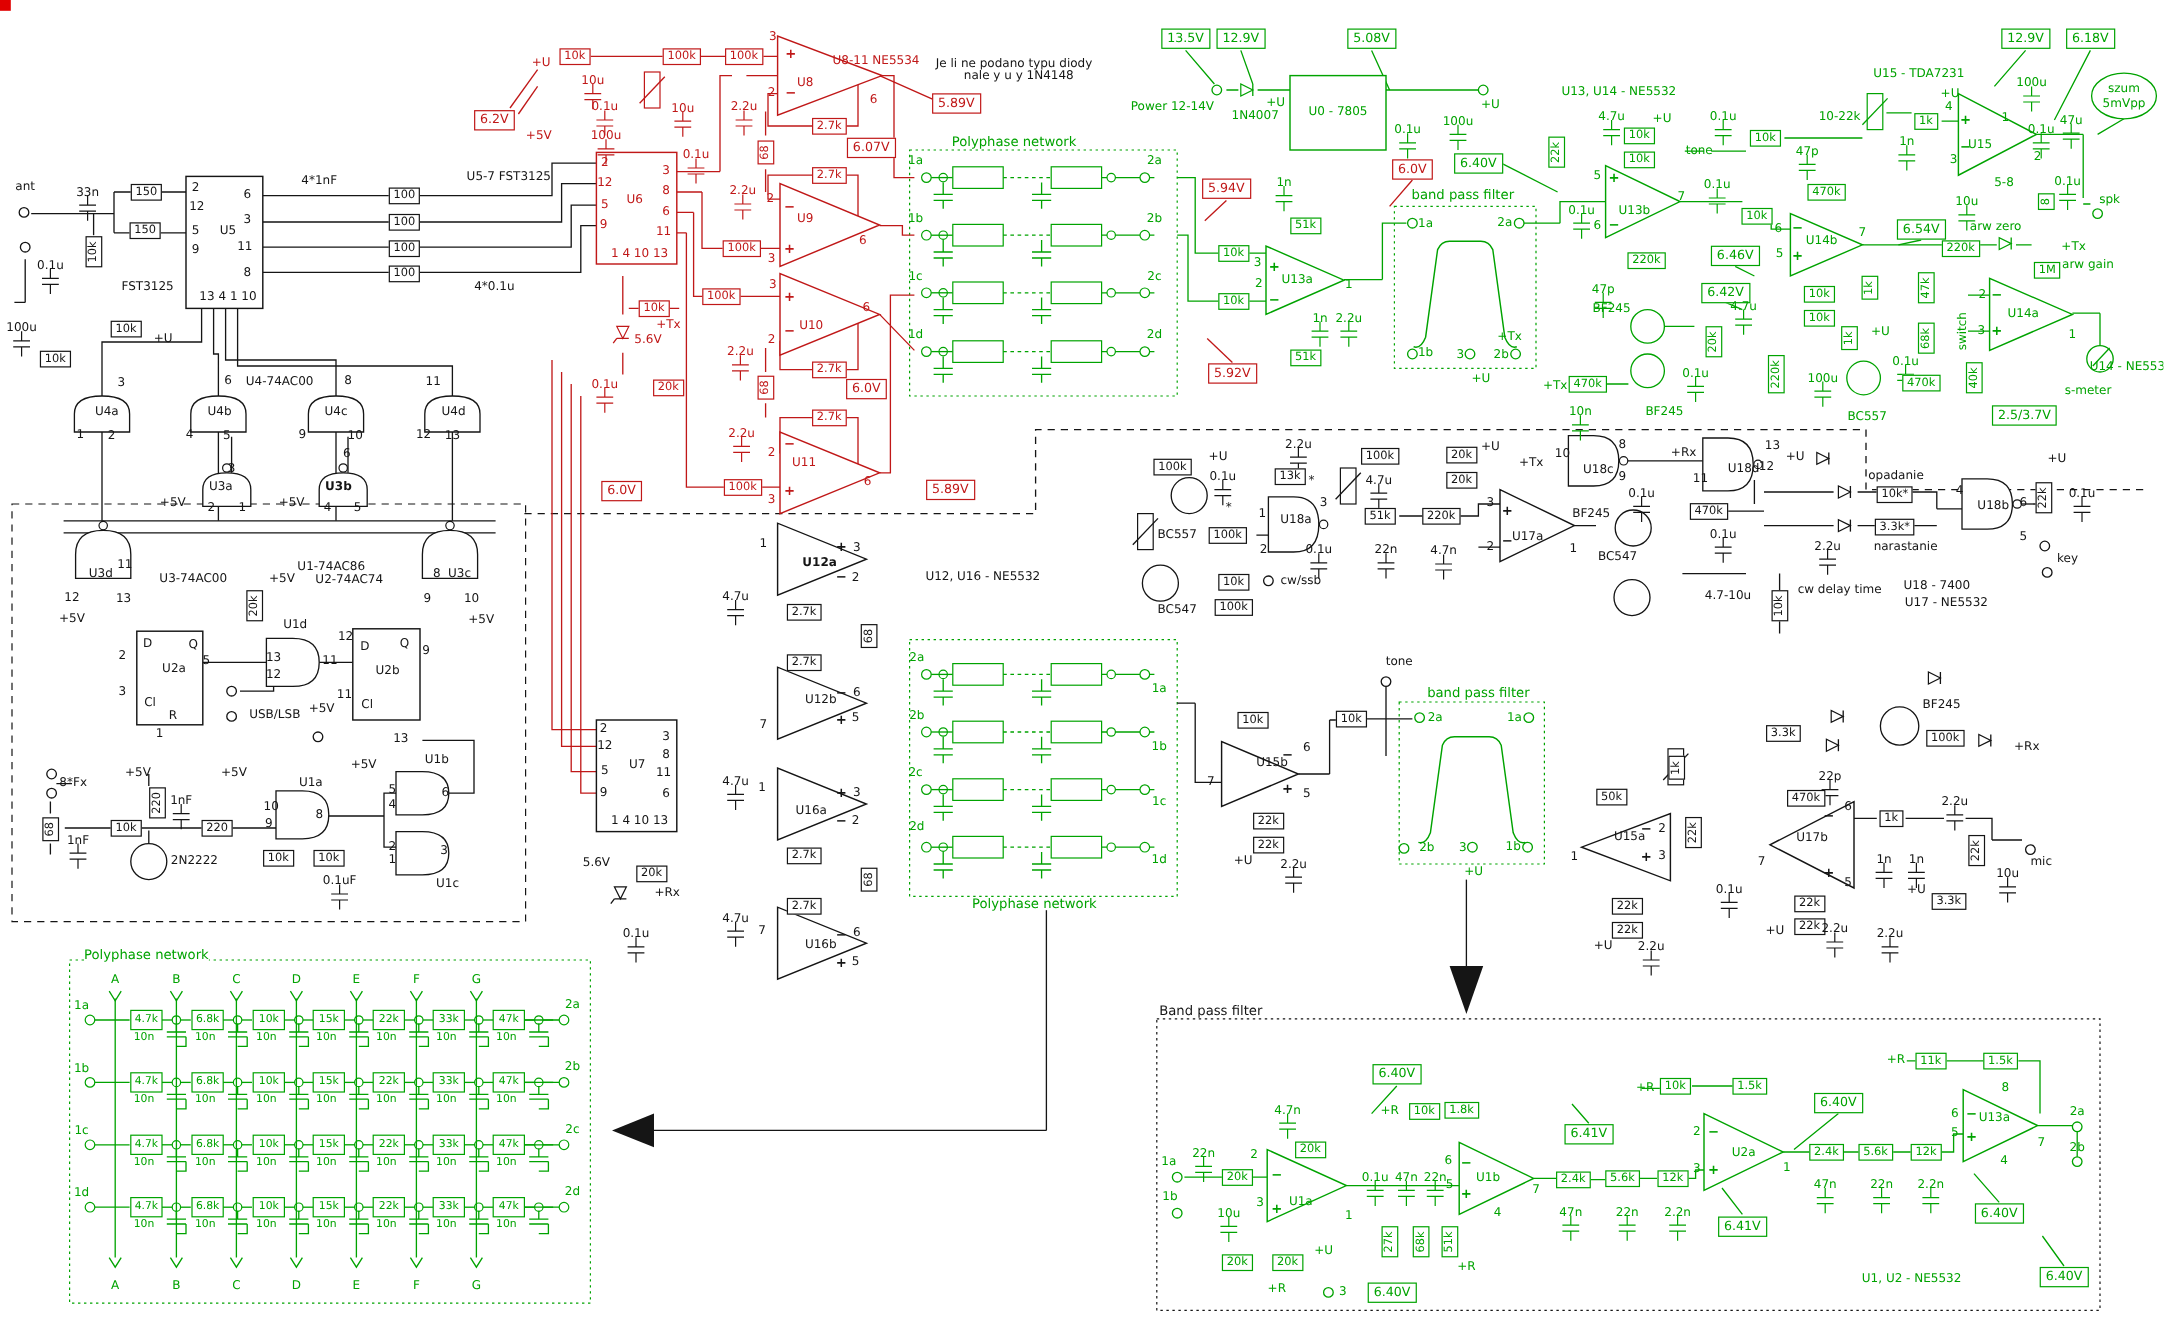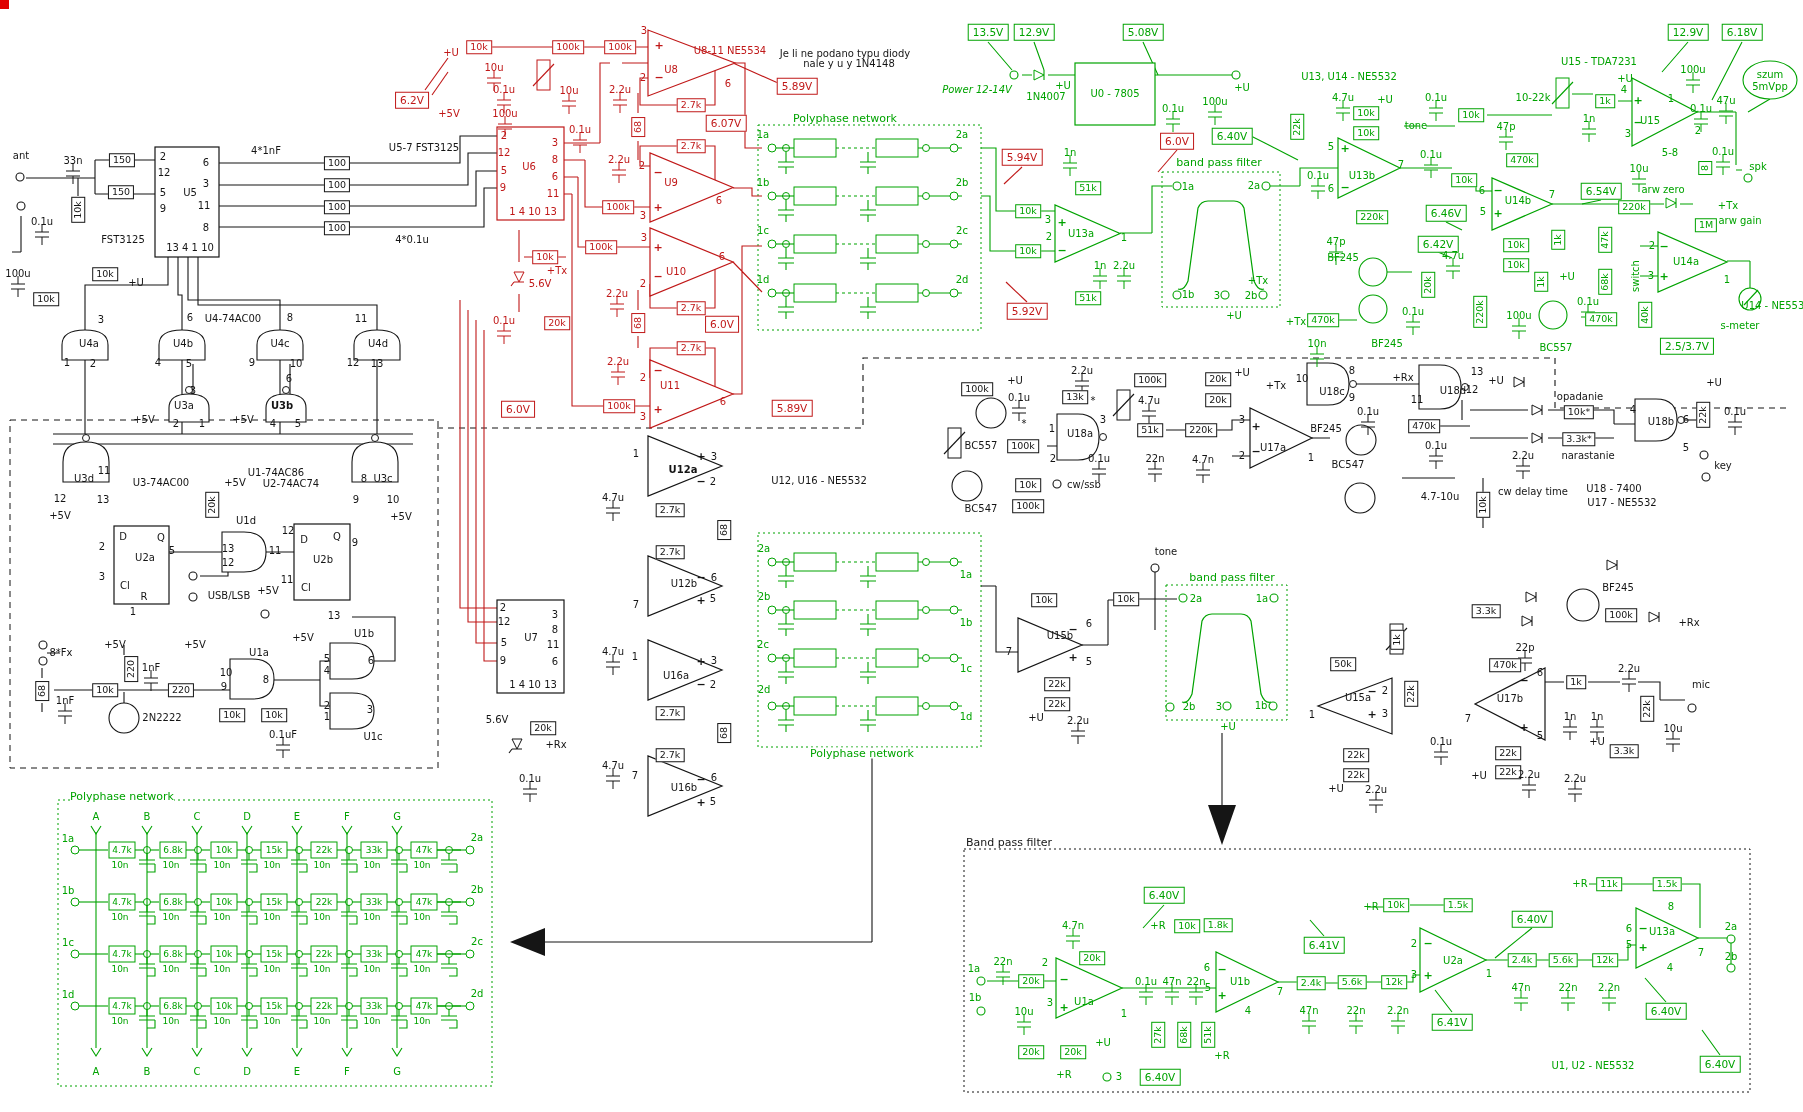--- a/index.html
+++ b/index.html
@@ -849,21 +849,21 @@
     <div class="lb bx" style="left: 670px; top: 713px; color: rgb(21, 21, 21); border-color: rgb(21, 21, 21);">2.7k</div>
     <div class="lb bx rot" style="left: 724px; top: 733px; color: rgb(21, 21, 21); border-color: rgb(21, 21, 21);">68</div>
     <div class="lb bx" style="left: 670px; top: 755px; color: rgb(21, 21, 21); border-color: rgb(21, 21, 21);">2.7k</div>
     <div class="lb" style="left: 613px; top: 766px; color: rgb(21, 21, 21);">4.7u</div>
     <div class="lb" style="left: 635px; top: 776px; color: rgb(21, 21, 21);">7</div>
     <div class="lb" style="left: 684px; top: 788px; color: rgb(21, 21, 21);">U16b</div>
     <div class="lb sgn" style="left: 701px; top: 779px; color: rgb(21, 21, 21);">−</div>
     <div class="lb" style="left: 714px; top: 778px; color: rgb(21, 21, 21);">6</div>
     <div class="lb" style="left: 713px; top: 802px; color: rgb(21, 21, 21);">5</div>
     <div class="lb sgn" style="left: 701px; top: 802px; color: rgb(21, 21, 21);">+</div>
-    <div class="lb" style="left: 977px; top: 90px; color: rgb(0, 163, 0); font-style: italic;">Power 12-14V</div>
+    <div class="lb" style="left: 977px; top: 90px; color: rgb(0, 163, 0);">Power 12-14V</div>
     <div class="lb" style="left: 1046px; top: 97px; color: rgb(0, 163, 0);">1N4007</div>
     <div class="lb" style="left: 1063px; top: 86px; color: rgb(0, 163, 0);">+U</div>
     <div class="lb ms" style="left: 988px; top: 32px; color: rgb(0, 163, 0); border-color: rgb(0, 163, 0);">13.5V</div>
     <div class="lb ms" style="left: 1034px; top: 32px; color: rgb(0, 163, 0); border-color: rgb(0, 163, 0);">12.9V</div>
     <div class="lb" style="left: 1115px; top: 94px; color: rgb(0, 163, 0);">U0 - 7805</div>
     <div class="lb ms" style="left: 1143px; top: 32px; color: rgb(0, 163, 0); border-color: rgb(0, 163, 0);">5.08V</div>
     <div class="lb" style="left: 1173px; top: 109px; color: rgb(0, 163, 0);">0.1u</div>
     <div class="lb" style="left: 1215px; top: 102px; color: rgb(0, 163, 0);">100u</div>
     <div class="lb" style="left: 1242px; top: 88px; color: rgb(0, 163, 0);">+U</div>
     <div class="lb ms" style="left: 1022px; top: 157px; color: rgb(192, 24, 24); border-color: rgb(192, 24, 24);">5.94V</div>
@@ -1071,21 +1071,21 @@
     <div class="lb" style="left: 1510px; top: 699px; color: rgb(21, 21, 21);">U17b</div>
     <div class="lb" style="left: 1468px; top: 719px; color: rgb(21, 21, 21);">7</div>
     <div class="lb" style="left: 1540px; top: 673px; color: rgb(21, 21, 21);">6</div>
     <div class="lb sgn" style="left: 1524px; top: 680px; color: rgb(21, 21, 21);">−</div>
     <div class="lb" style="left: 1540px; top: 736px; color: rgb(21, 21, 21);">5</div>
     <div class="lb sgn" style="left: 1524px; top: 727px; color: rgb(21, 21, 21);">+</div>
     <div class="lb" style="left: 1570px; top: 717px; color: rgb(21, 21, 21);">1n</div>
     <div class="lb" style="left: 1597px; top: 717px; color: rgb(21, 21, 21);">1n</div>
     <div class="lb bx" style="left: 1576px; top: 682px; color: rgb(21, 21, 21); border-color: rgb(21, 21, 21);">1k</div>
     <div class="lb" style="left: 1629px; top: 669px; color: rgb(21, 21, 21);">2.2u</div>
-    <div class="lb" style="left: 1701px; top: 685px; color: rgb(21, 21, 21);">mic</div>
+    <div class="lb" style="left: 1701px; top: 719px; color: rgb(21, 21, 21);">mic</div>
     <div class="lb bx rot" style="left: 1647px; top: 709px; color: rgb(21, 21, 21); border-color: rgb(21, 21, 21);">22k</div>
     <div class="lb" style="left: 1673px; top: 729px; color: rgb(21, 21, 21);">10u</div>
     <div class="lb" style="left: 1597px; top: 742px; color: rgb(21, 21, 21);">+U</div>
     <div class="lb bx" style="left: 1624px; top: 751px; color: rgb(21, 21, 21); border-color: rgb(21, 21, 21);">3.3k</div>
     <div class="lb" style="left: 1575px; top: 779px; color: rgb(21, 21, 21);">2.2u</div>
     <div class="lb bx" style="left: 1508px; top: 753px; color: rgb(21, 21, 21); border-color: rgb(21, 21, 21);">22k</div>
     <div class="lb bx" style="left: 1508px; top: 772px; color: rgb(21, 21, 21); border-color: rgb(21, 21, 21);">22k</div>
     <div class="lb" style="left: 1479px; top: 776px; color: rgb(21, 21, 21);">+U</div>
     <div class="lb" style="left: 1529px; top: 775px; color: rgb(21, 21, 21);">2.2u</div>
     <div class="lb" style="left: 1166px; top: 552px; color: rgb(21, 21, 21);">tone</div>

